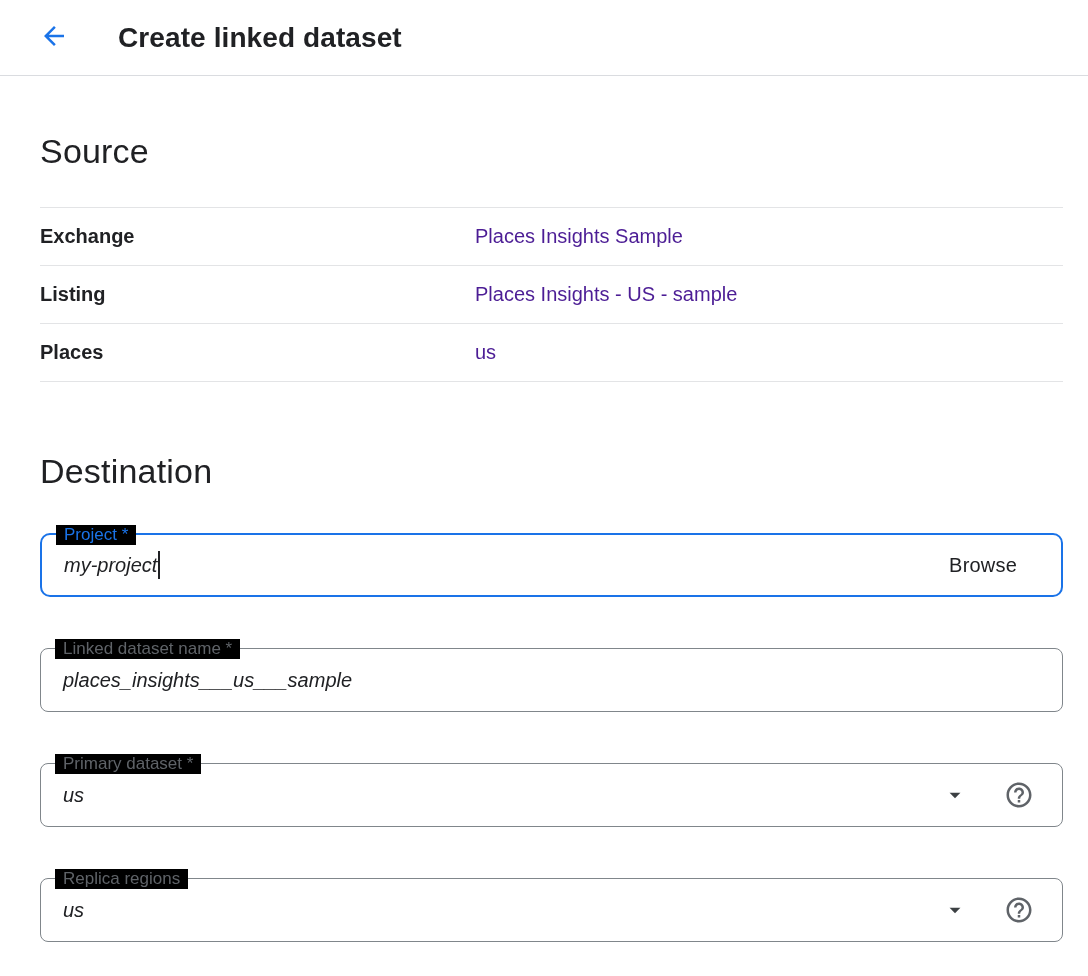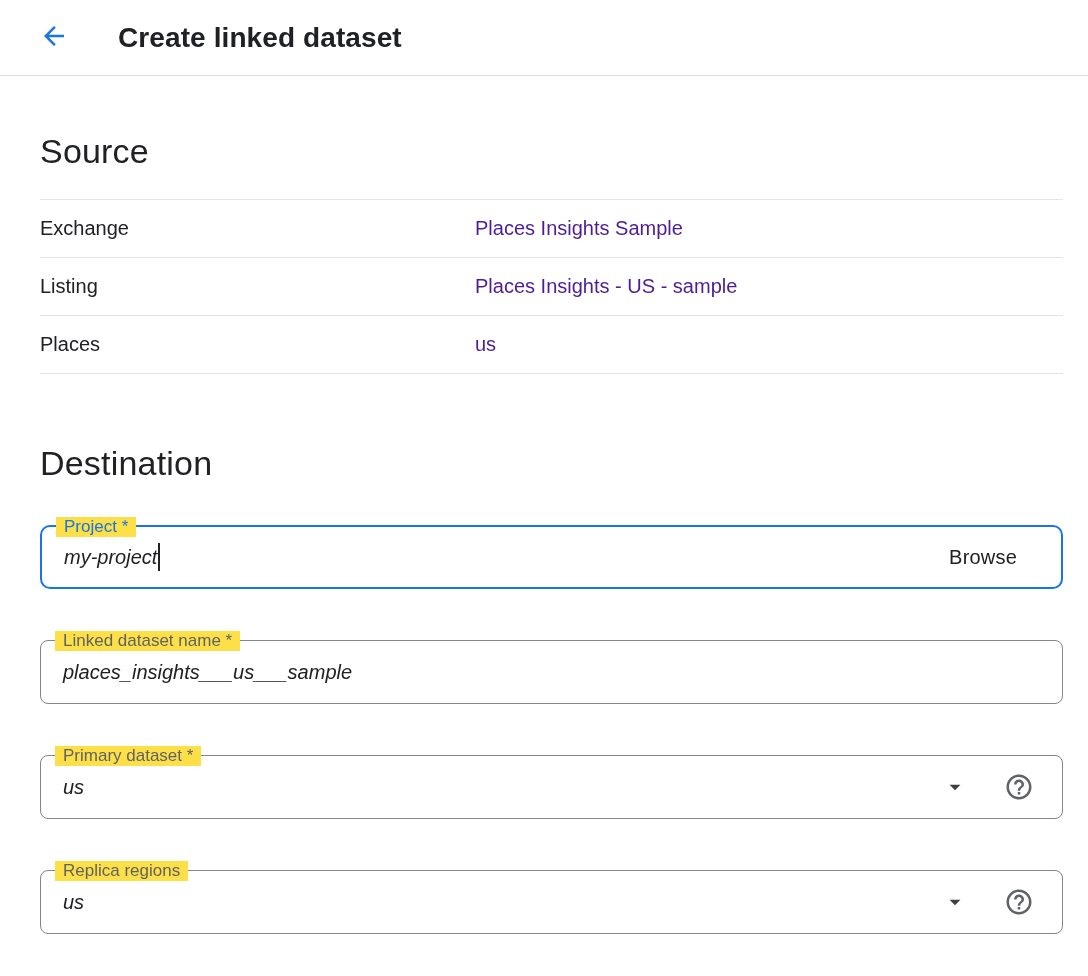--- a/index.html
+++ b/index.html
@@ -37,35 +37,35 @@
   .content { padding: 0 25px 0 40px; }
 
   .section-heading {
     font-size: 34px;
     font-weight: 400;
     color: #202124;
     letter-spacing: 0.2px;
   }
   .source-heading {
     margin-top: 56px;
-    padding-bottom: 28px;
+    padding-bottom: 36px;
     border-bottom: 1px solid #e3e4e6;
   }
 
   
   .kv-row {
     display: flex;
     align-items: center;
     height: 58px;
     border-bottom: 1px solid #e3e4e6;
     font-size: 20px;
   }
   .kv-label {
     width: 435px;
-    font-weight: 400;
+    font-weight: 700;
     color: #202124;
     flex-shrink: 0;
   }
   .kv-value { color: #4c1d95; }
 
   
   .destination-heading {
     margin-top: 70px;
     margin-bottom: 42px;
   }
@@ -83,21 +83,21 @@
     background: #ffffff;
   }
   .field.focused {
     border: 2px solid #1a73e8;
     border-radius: 10px;
   }
   .field-label {
     position: absolute;
     top: -10px;
     left: 14px;
-    background: #fde047;
+    background: #000000;
     padding: 0 8px;
     font-size: 17px;
     color: #5f6368;
     line-height: 20px;
     white-space: nowrap;
     text-align: center;
   }
   .field.focused .field-label { color: #1a73e8; }
 
   .field-value { color: #202124; font-style: italic; }

